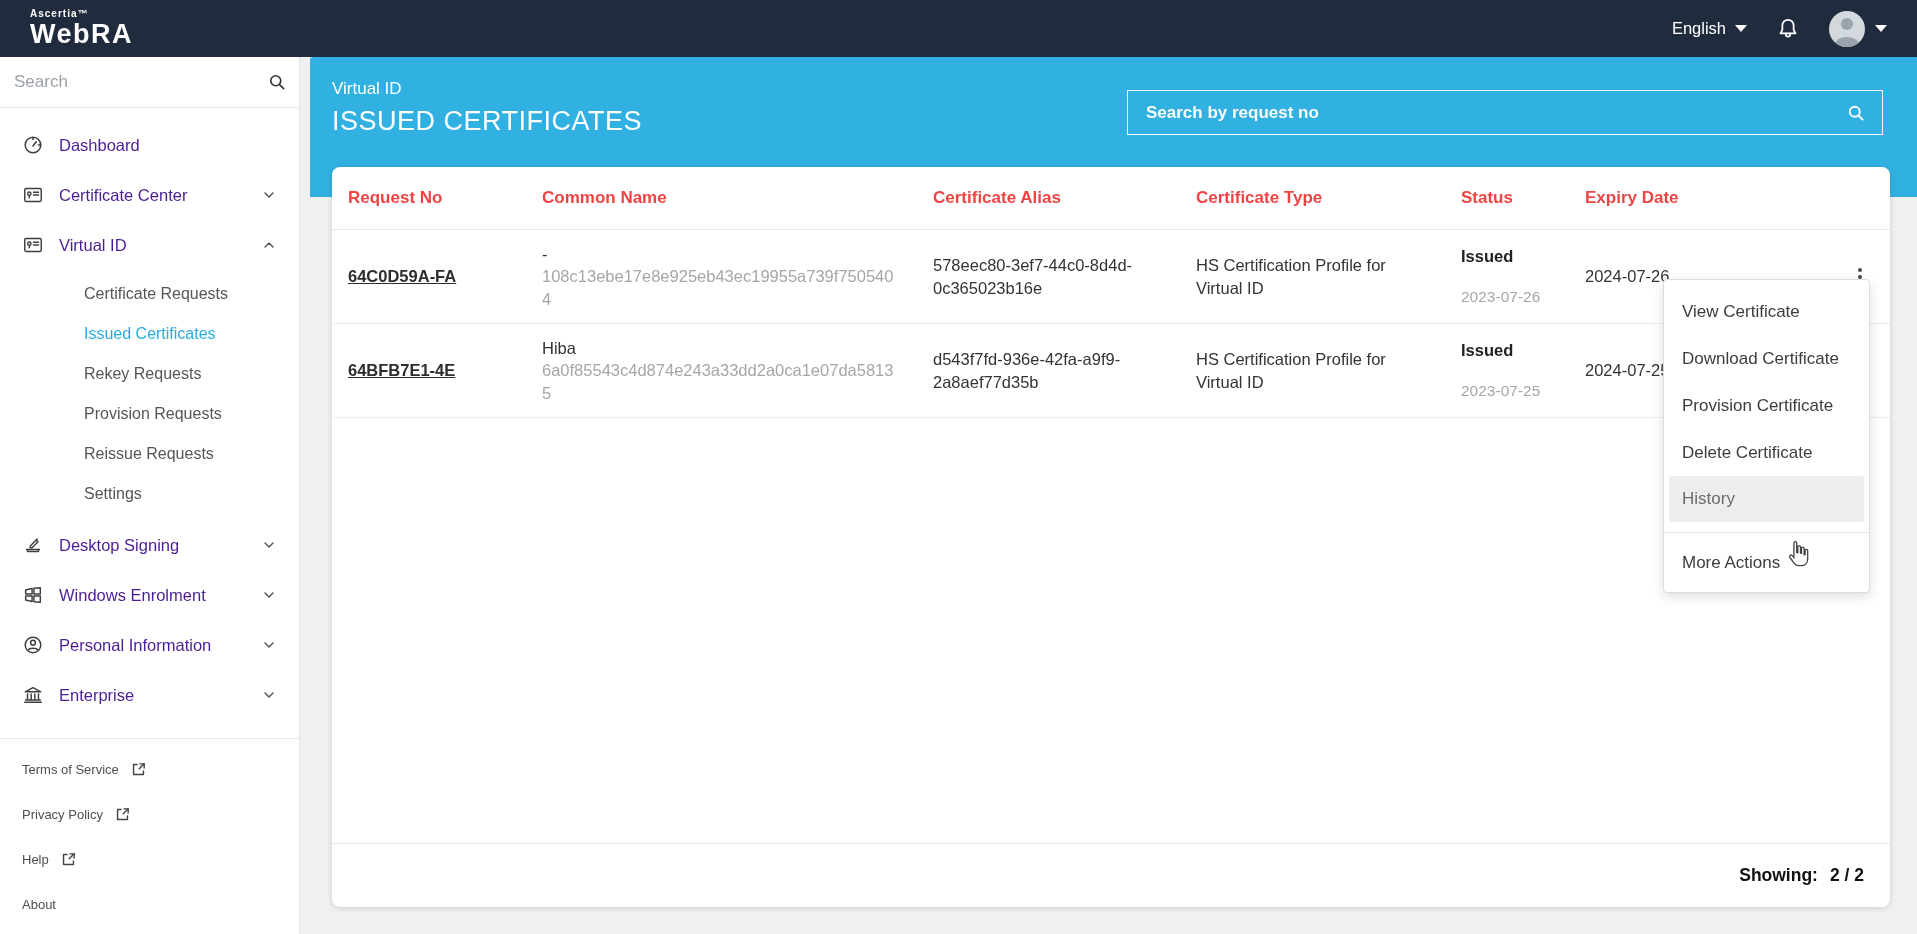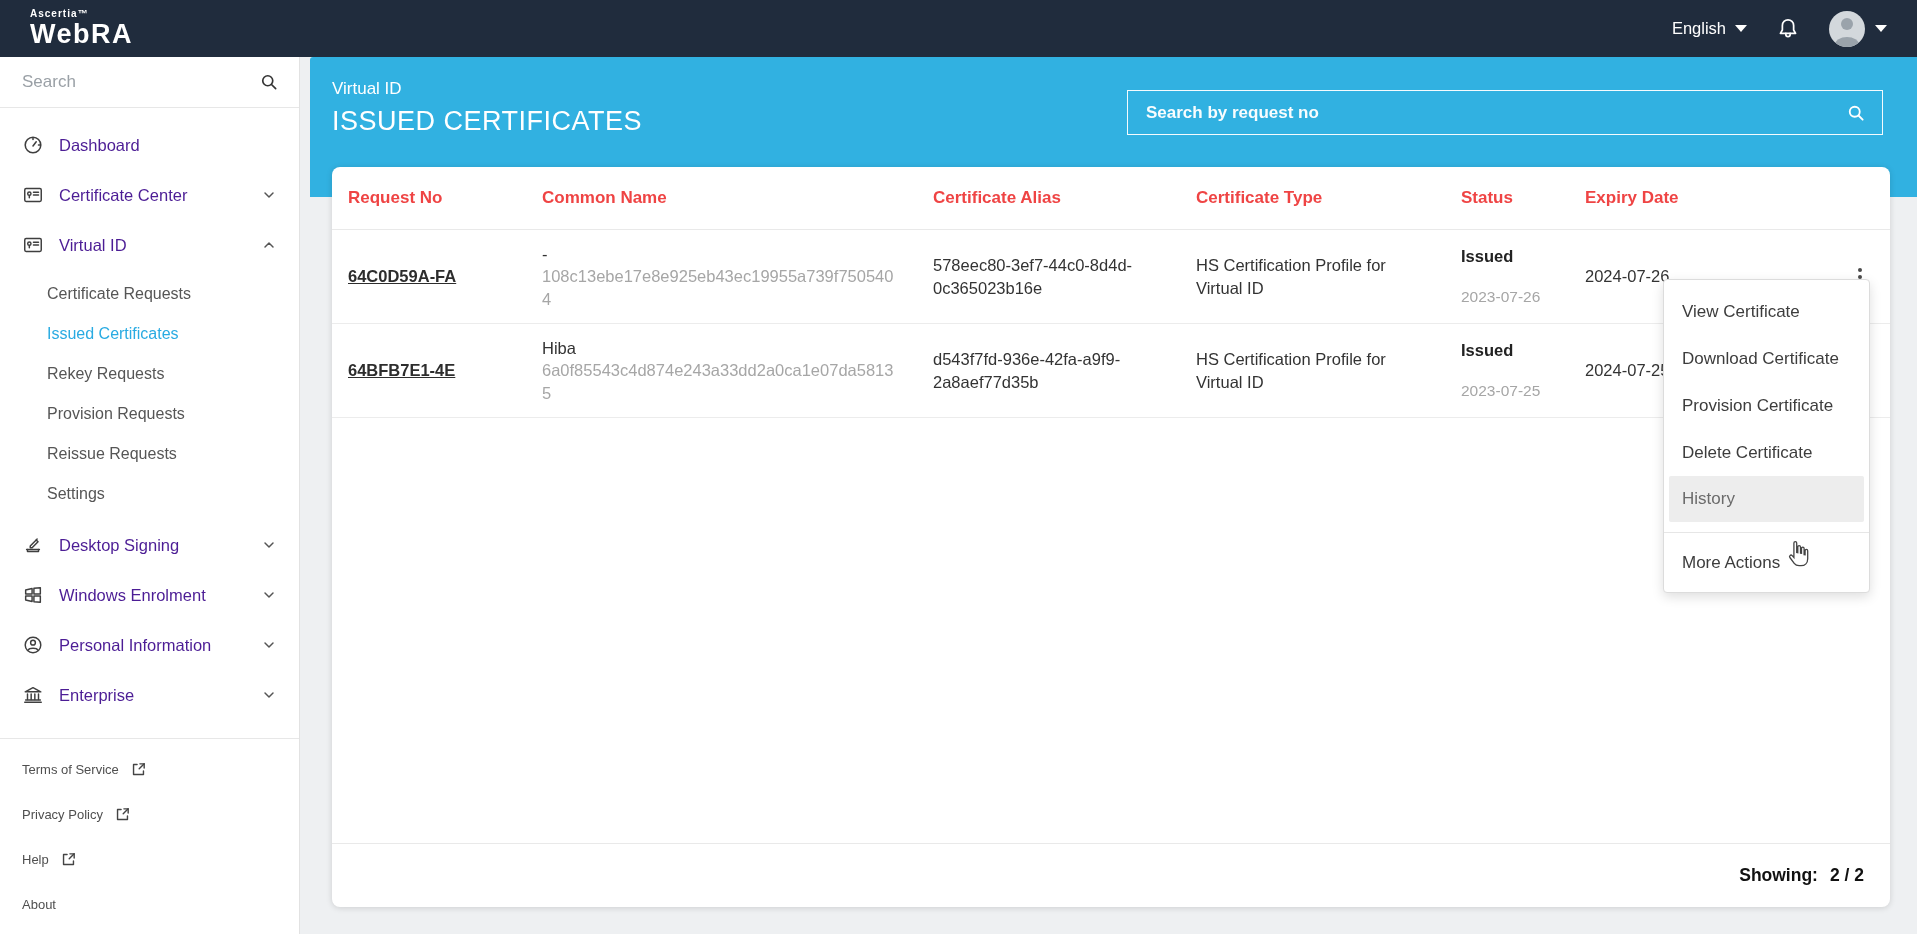--- a/index.html
+++ b/index.html
@@ -25,29 +25,29 @@
   .avatar-wrap { display:flex; align-items:center; gap:10px; cursor:pointer; }
   .avatar { width:36px; height:36px; border-radius:50%; background:#d3d8dc; position:relative; overflow:hidden; }
   .avatar .head { position:absolute; top:7px; left:12px; width:12px; height:12px; border-radius:50%; background:#9aa3ab; }
   .avatar .body { position:absolute; bottom:-6px; left:6px; width:24px; height:16px; border-radius:50% 50% 0 0; background:#9aa3ab; }
 
   
   .sidebar {
     position:absolute; top:57px; left:0; bottom:0; width:300px; background:#fff;
     border-right:1px solid #e2e2e2; z-index:10;
   }
-  .sb-search { height:51px; border-bottom:1px solid #e7e7e7; display:flex; align-items:center; padding:0 20px; }
+  .sb-search { height:51px; border-bottom:1px solid #e7e7e7; display:flex; align-items:center; padding:0 12px; }
   .sb-search input { flex:1; border:none; outline:none; font-size:17px; color:#555; background:transparent; font-family:inherit; }
   .sb-search input::placeholder { color:#9aa0a6; }
   .sb-nav { padding-top:12px; }
   .sb-item { height:50px; display:flex; align-items:center; padding:0 22px; font-size:16.5px; color:#4c1d95; cursor:pointer; }
   .sb-item .icn { width:22px; margin-right:15px; color:#3f3f3f; flex:0 0 22px; }
   .sb-item .chev { margin-left:auto; color:#555; }
   .sb-sub { padding:4px 0 6px; }
-  .sb-sub-item { height:40px; display:flex; align-items:center; padding-left:47px; font-size:16px; color:#565656; cursor:pointer; }
+  .sb-sub-item { height:40px; display:flex; align-items:center; padding-left:84px; font-size:16px; color:#565656; cursor:pointer; }
   .sb-sub-item.active { color:#29abe2; }
   .sb-divider { border-top:1px solid #e7e7e7; margin:18px 0 8px; }
   .sb-link { height:45px; display:flex; align-items:center; gap:11px; padding:0 22px; font-size:13px; color:#4f4f4f; cursor:pointer; }
   .sb-link .ext { color:#444; }
 
   
   .content { position:absolute; left:300px; top:57px; right:0; bottom:0; background:#eef0f2; }
   .hero { position:absolute; left:10px; top:0; right:0; height:140px; background:#31b1e1; border-radius:3px 0 0 0; }
   .hero-title { position:absolute; left:22px; top:22px; color:#fff; }
   .hero-crumb { font-size:17px; margin-bottom:7px; }

